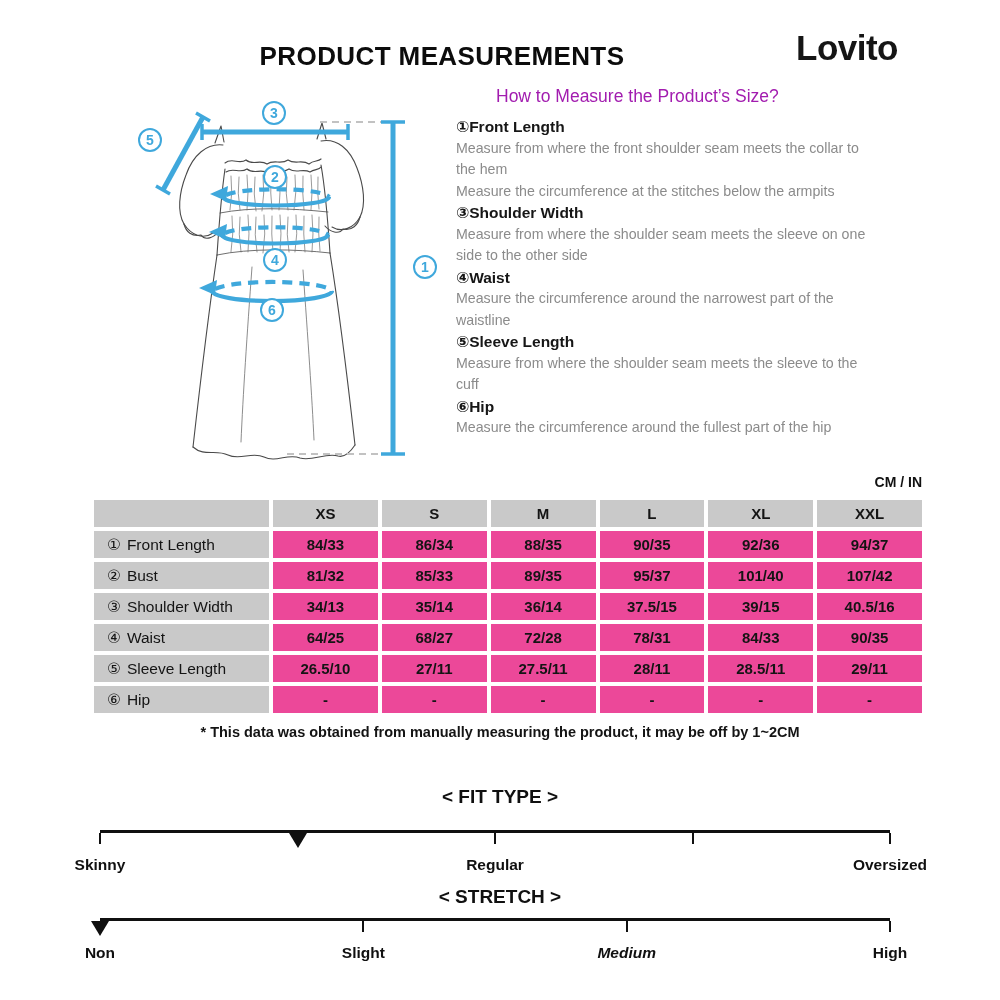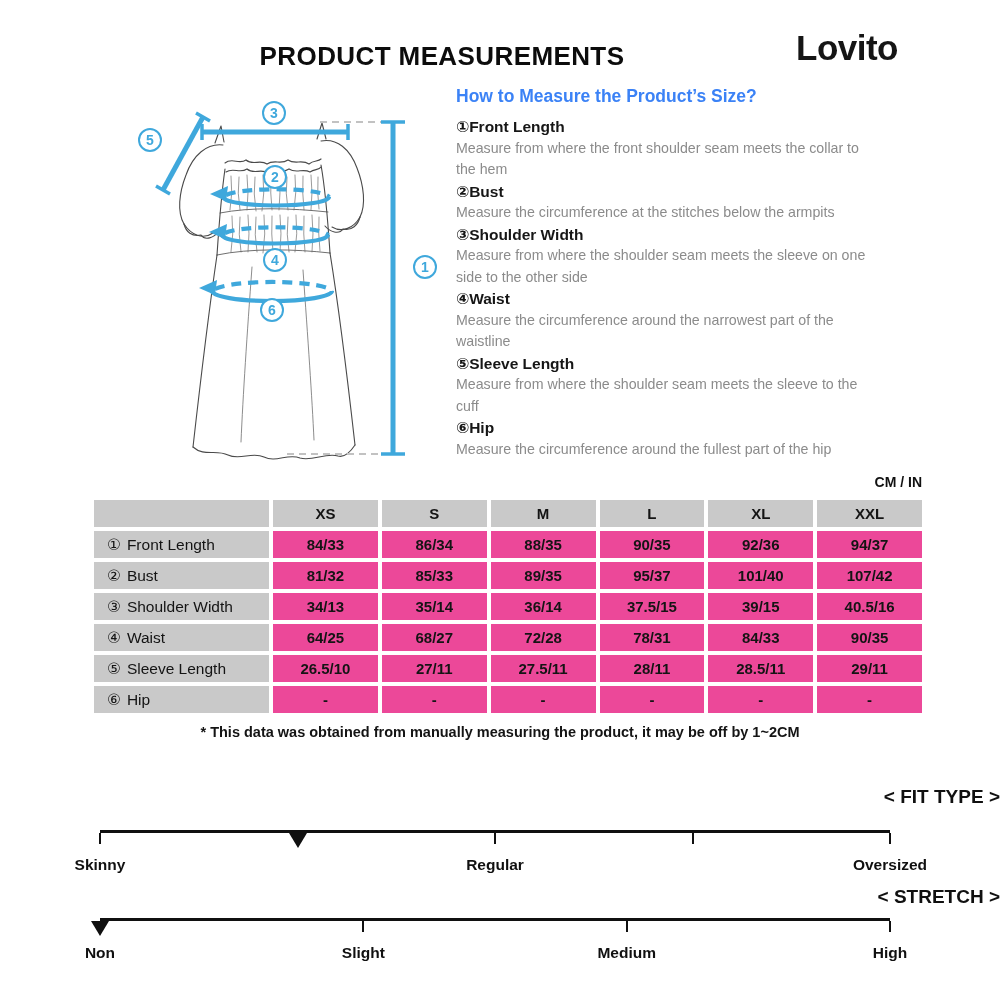--- a/index.html
+++ b/index.html
@@ -13,39 +13,39 @@
     font-size:26px; font-weight:800; letter-spacing:.4px; color:#0c0c0c;
   }
   .brand {
     position:absolute; top:28px; left:796px; font-size:35px; font-weight:800;
     letter-spacing:-.5px; color:#151515;
   }
   
   .dress { position:absolute; left:100px; top:85px; width:360px; height:390px; }
   
   .howto { position:absolute; left:456px; top:86px; width:425px; }
-  .howto-heading { font-size:17.5px; font-weight:700; margin-bottom:9px; color:#3b82f6; }
+  .howto-heading { font-size:17.5px; font-weight:400; margin-bottom:9px; color:#a21caf;margin-left:40px; }
   .hi-title { font-size:15.5px; font-weight:700; line-height:21.5px; color:#161616; }
   .hi-desc  { font-size:14.2px; font-weight:400; line-height:21.5px; color:#8b8b8b; }
   
   .units { position:absolute; left:78px; top:474px; width:844px; text-align:right;
            font-size:14px; font-weight:700; }
   .size-table { position:absolute; left:78px; top:500px; width:844px;
     display:grid; grid-template-columns:175px repeat(6,1fr); gap:4px;padding-left:16px; }
   .st-cell { height:27px; display:flex; align-items:center; justify-content:center;
     font-size:15px; color:#141414; }
   .st-corner  { background:#c9c9c9; }
   .st-colhead { background:#c9c9c9; font-weight:700; font-size:15px; }
   .st-label   { background:#c9c9c9; justify-content:flex-start; padding-left:13px;
                 font-weight:400; font-size:15.5px; gap:6px; }
   .st-value   { background:#ec4899; font-weight:700; }
   .footnote { position:absolute; top:724px; left:0; width:1000px; text-align:center;
     font-size:14.5px; font-weight:700; color:#141414; }
   
-  .scale-title { position:absolute; left:0; width:1000px; text-align:right;
+  .scale-title { position:absolute; left:0; width:1000px; text-align:center;
     font-size:19px; font-weight:800; color:#101010; }
   .scale { position:absolute; left:100px; width:790px; height:52px; }
   .scale-line { position:absolute; top:0; left:0; right:0; height:3px; background:#101010; }
   .scale-tick { position:absolute; top:3px; width:2px; height:11px; background:#101010;
     transform:translateX(-50%); }
   .scale-marker { position:absolute; top:3px; width:0; height:0;
     border-left:9px solid transparent; border-right:9px solid transparent;
     border-top:15px solid #101010; transform:translateX(-50%); }
   .scale-label { position:absolute; top:26px; transform:translateX(-50%);
     font-size:15.5px; font-weight:700; white-space:nowrap; color:#101010; }
@@ -157,21 +157,20 @@
 </svg>
 
 <div class="howto">
   <div class="howto-heading">How to Measure the Product’s Size?</div>
 
   <div>
     <div class="hi-title"><span>①</span><span>Front Length</span></div>
     <div class="hi-desc">Measure from where the front shoulder seam meets the collar to the hem</div>
   </div>
   <div>
-    <div class="hi-title"><span>②</span><span>Bust</span></div>
     <div class="hi-desc">Measure the circumference at the stitches below the armpits</div>
   </div>
   <div>
     <div class="hi-title"><span>③</span><span>Shoulder Width</span></div>
     <div class="hi-desc">Measure from where the shoulder seam meets the sleeve on one side to the other side</div>
   </div>
   <div>
     <div class="hi-title"><span>④</span><span>Waist</span></div>
     <div class="hi-desc">Measure the circumference around the narrowest part of the waistline</div>
   </div>
@@ -280,15 +279,15 @@
 
 <div class="scale-title" style="top:886px;">&lt; STRETCH &gt;</div>
 <div class="scale" style="top:918px;">
   <div class="scale-line"></div>
   <div class="scale-tick" style="left:33.333%;"></div>
   <div class="scale-tick" style="left:66.667%;"></div>
   <div class="scale-tick" style="left:100%;"></div>
   <div class="scale-marker" style="left:0%;"></div>
   <div class="scale-label" style="left:0%;">Non</div>
   <div class="scale-label" style="left:33.333%;">Slight</div>
-  <div class="scale-label" style="left:66.667%;">Medium</div>
+  <div class="scale-label" style="left:66.667%;font-style:italic;">Medium</div>
   <div class="scale-label" style="left:100%;">High</div>
 </div>
 
 </body></html>

